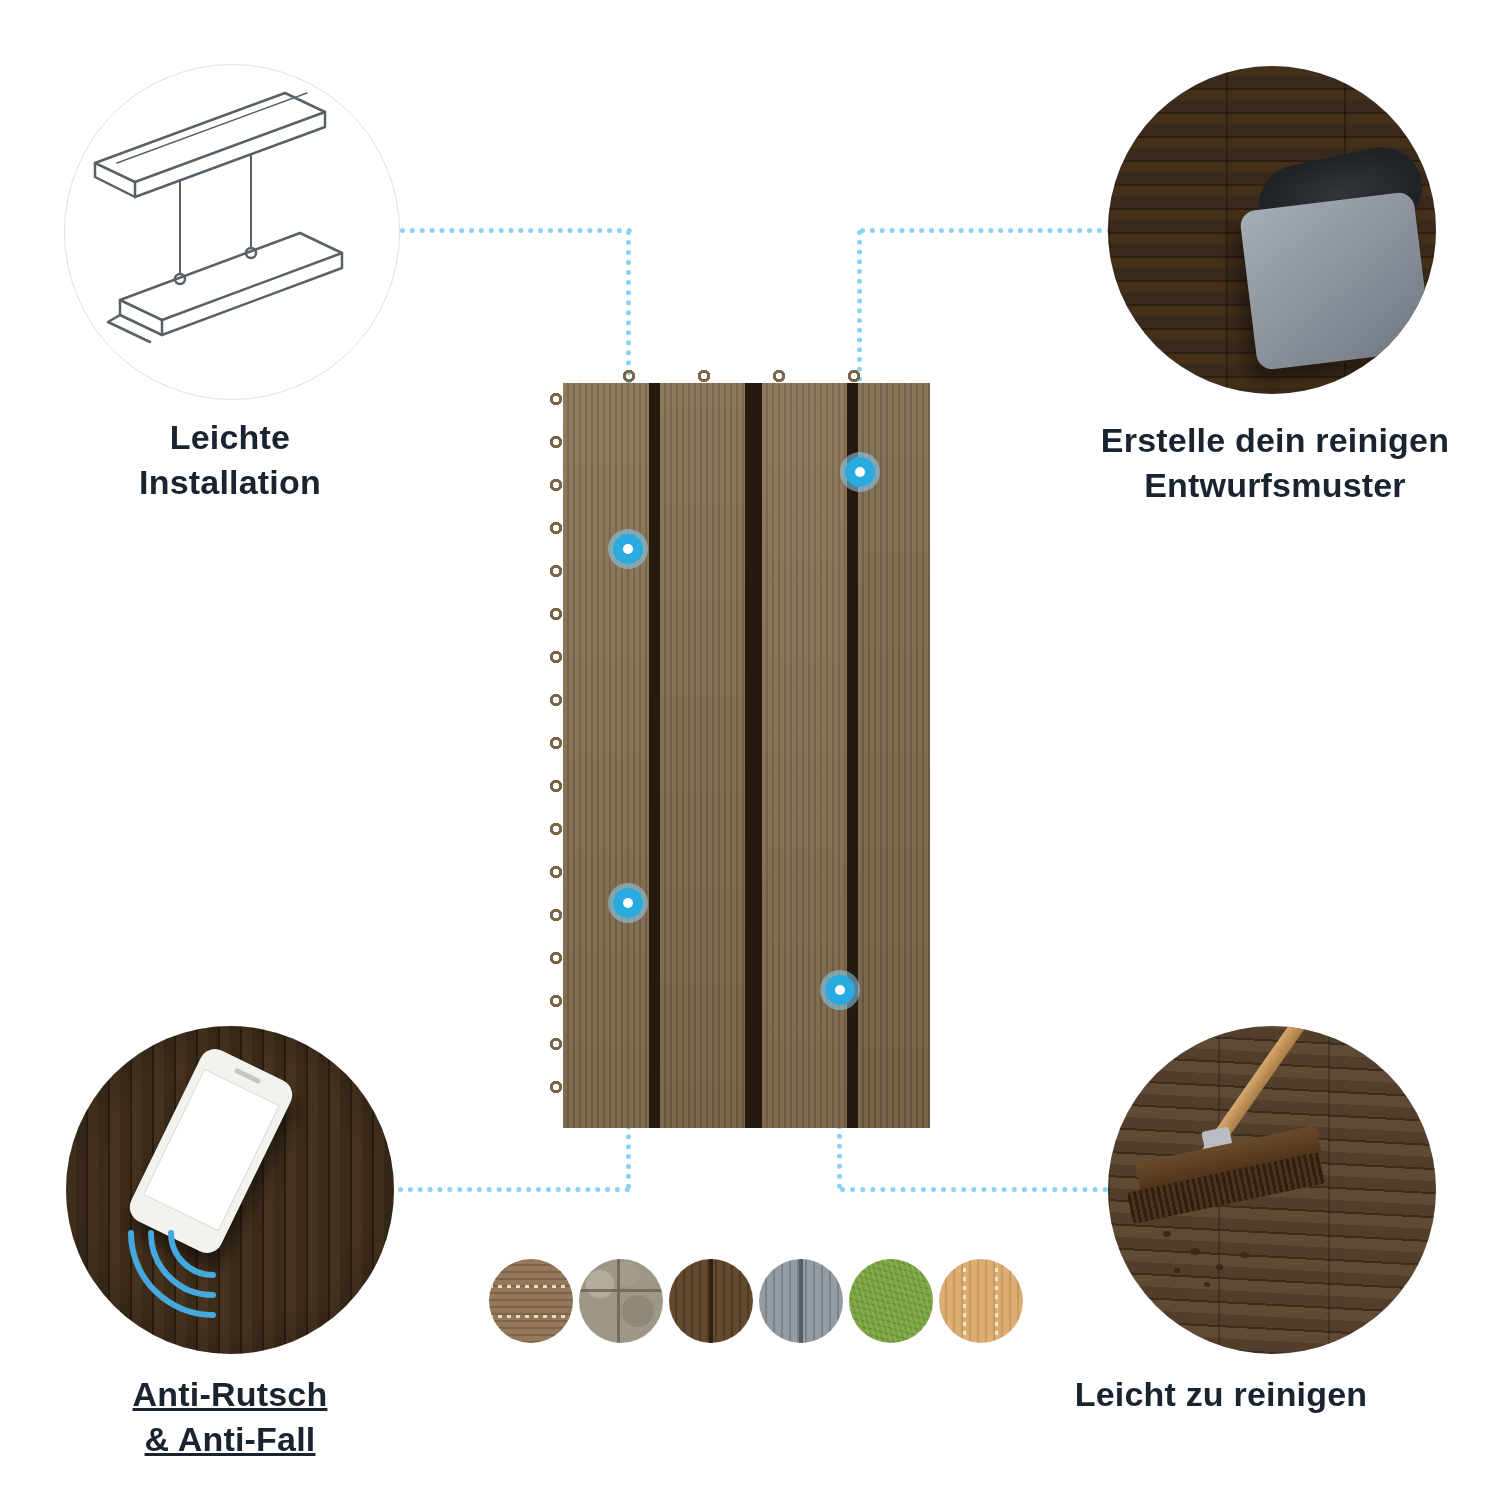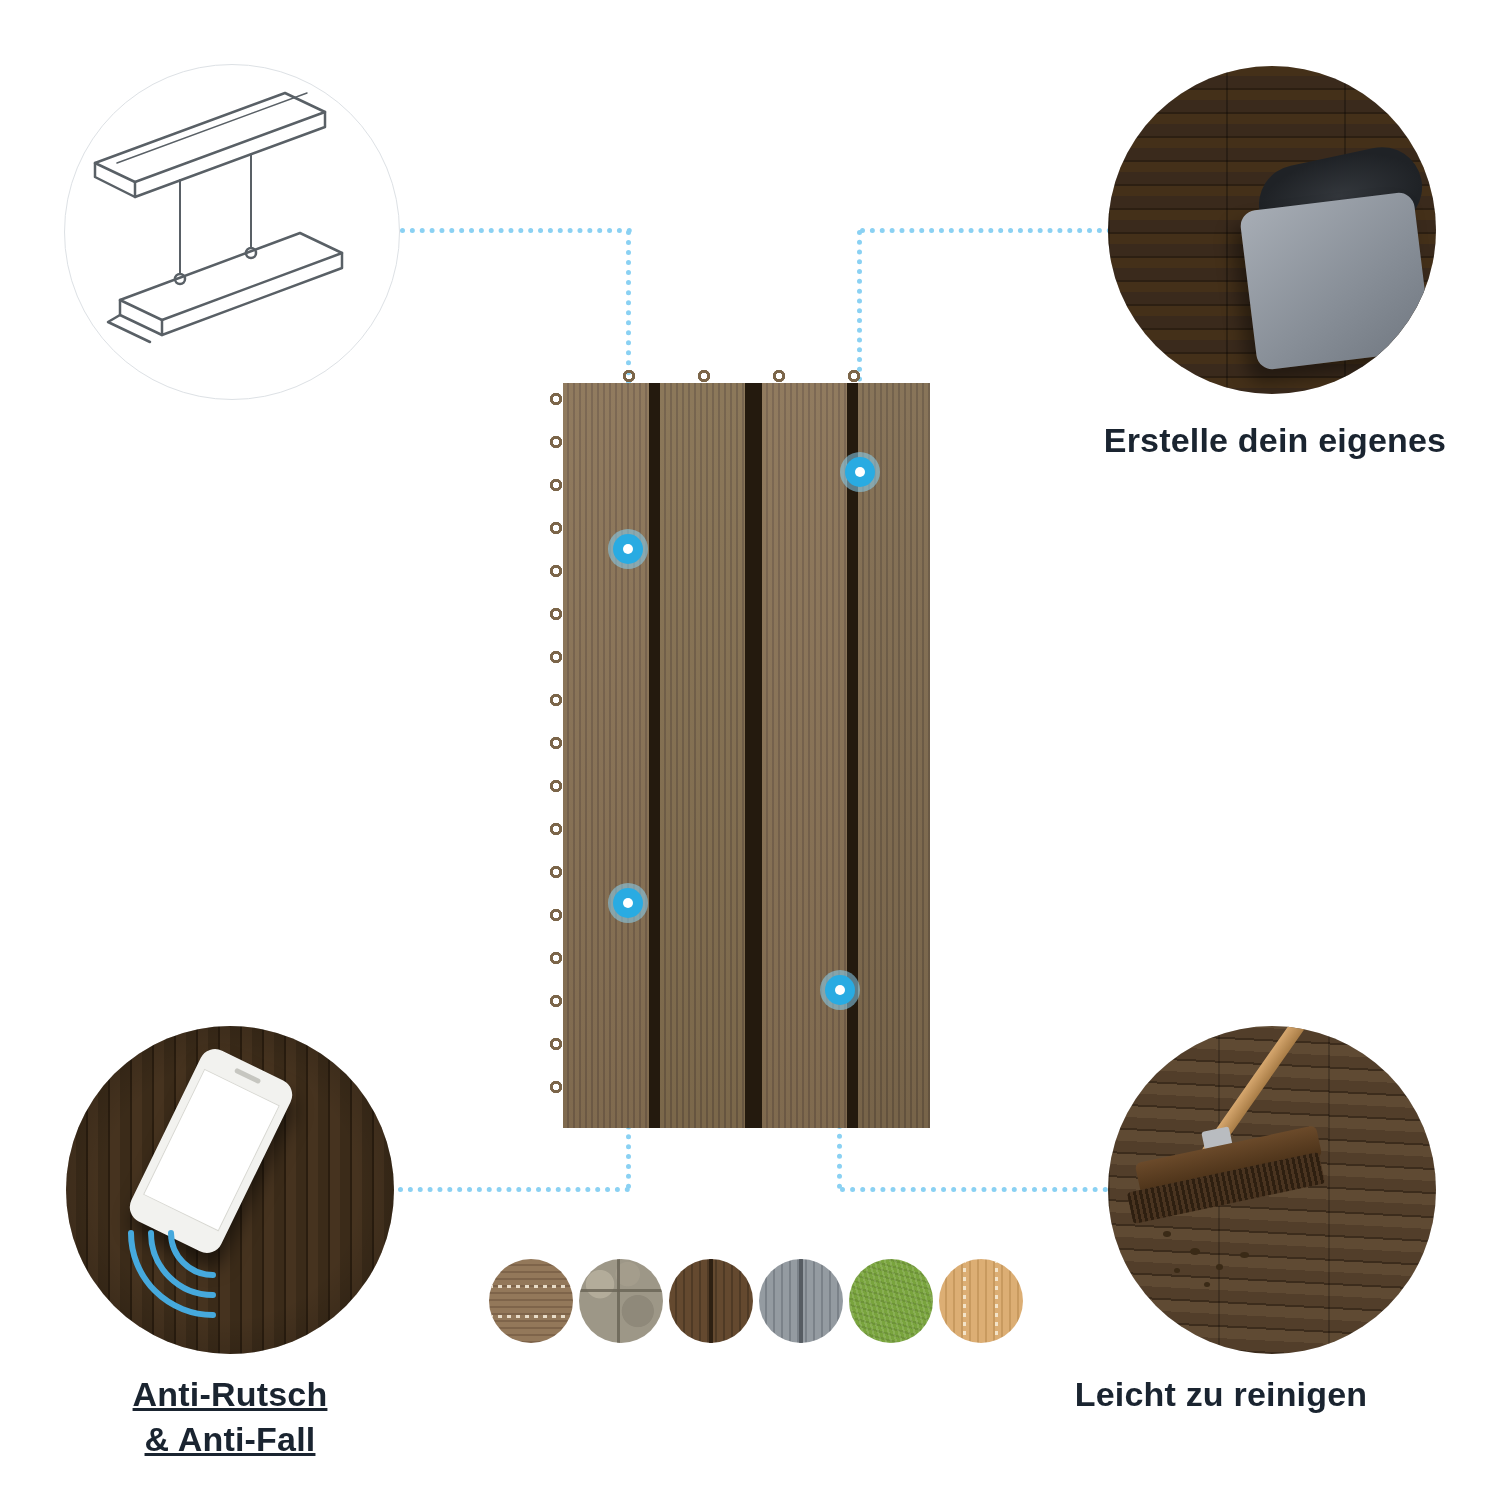--- a/index.html
+++ b/index.html
@@ -161,28 +161,33 @@
         <line x1="186" y1="89" x2="186" y2="183" stroke-width="2"></line>
         <path d="M55 235 L235 168 L277 188 L97 255 Z"></path>
         <path d="M97 255 L97 270 L277 203 L277 188" fill="none"></path>
         <path d="M55 235 L55 250 L97 270" fill="none"></path>
         <circle cx="115" cy="214" r="5" fill="none"></circle>
         <circle cx="186" cy="188" r="5" fill="none"></circle>
         <path d="M55 250 L43 257 L85 277" fill="none"></path>
       </g>
     </svg>
   </div>
+  <div class="label" style="left:30px;top:415px;width:400px;">
+    <span>Leichte</span><br>
+    <span>Installation</span>
+  </div>
 
   <div class="circle photo" style="left:1108px;top:66px;width:328px;height:328px;">
     <div class="deck-design"></div>
     <div class="garment"></div>
     <div class="chair"></div>
   </div>
   <div class="label" style="left:1070px;top:418px;width:410px;">
-    <span>Erstelle dein eigenes</span><br>
+    <span>Erstelle dein reinigen</span><br>
+    <span>Entwurfsmuster</span>
   </div>
 
   <div class="circle photo" style="left:66px;top:1026px;width:328px;height:328px;">
     <div class="deck-antislip"></div>
     <div class="phone"></div>
     <svg class="arcs" width="130" height="110" viewBox="0 0 130 110">
       <g fill="none" stroke="#46a9dd" stroke-width="6" stroke-linecap="round">
         <path d="M75 12 A42 42 0 0 0 117 54"></path>
         <path d="M55 12 A62 62 0 0 0 117 74"></path>
         <path d="M35 12 A82 82 0 0 0 117 94"></path>

